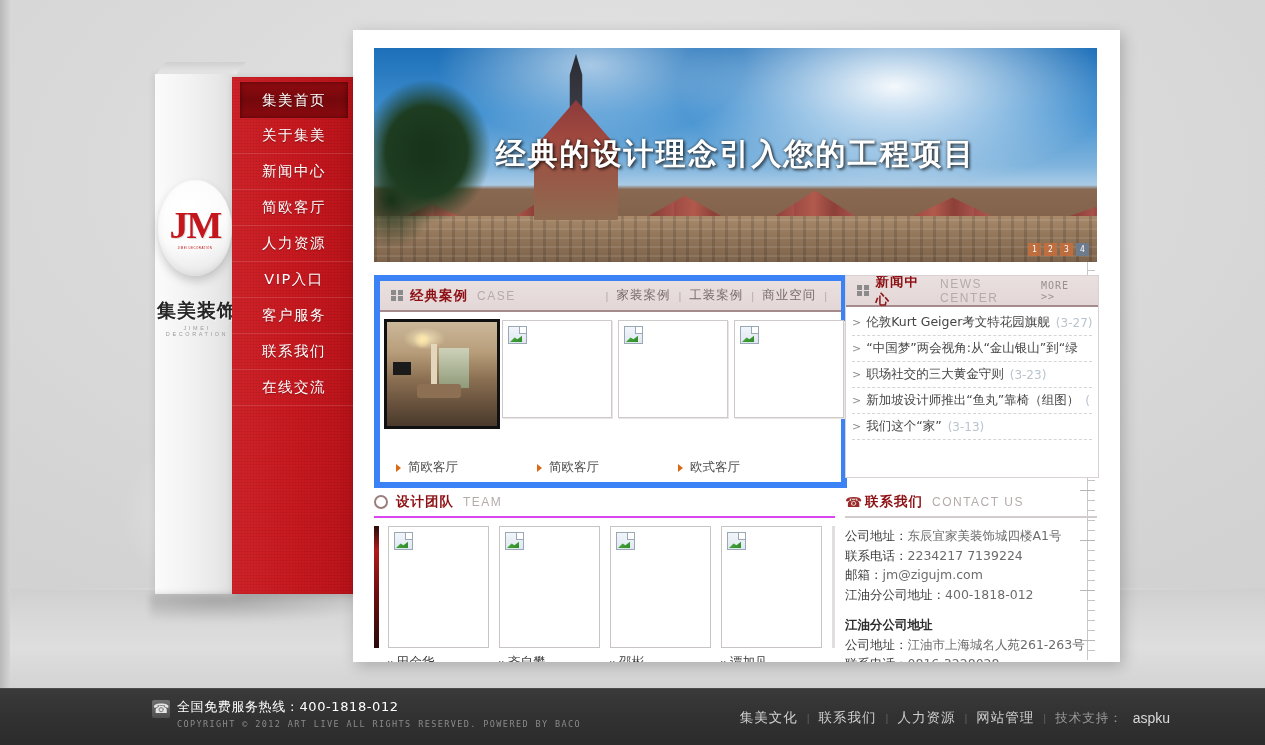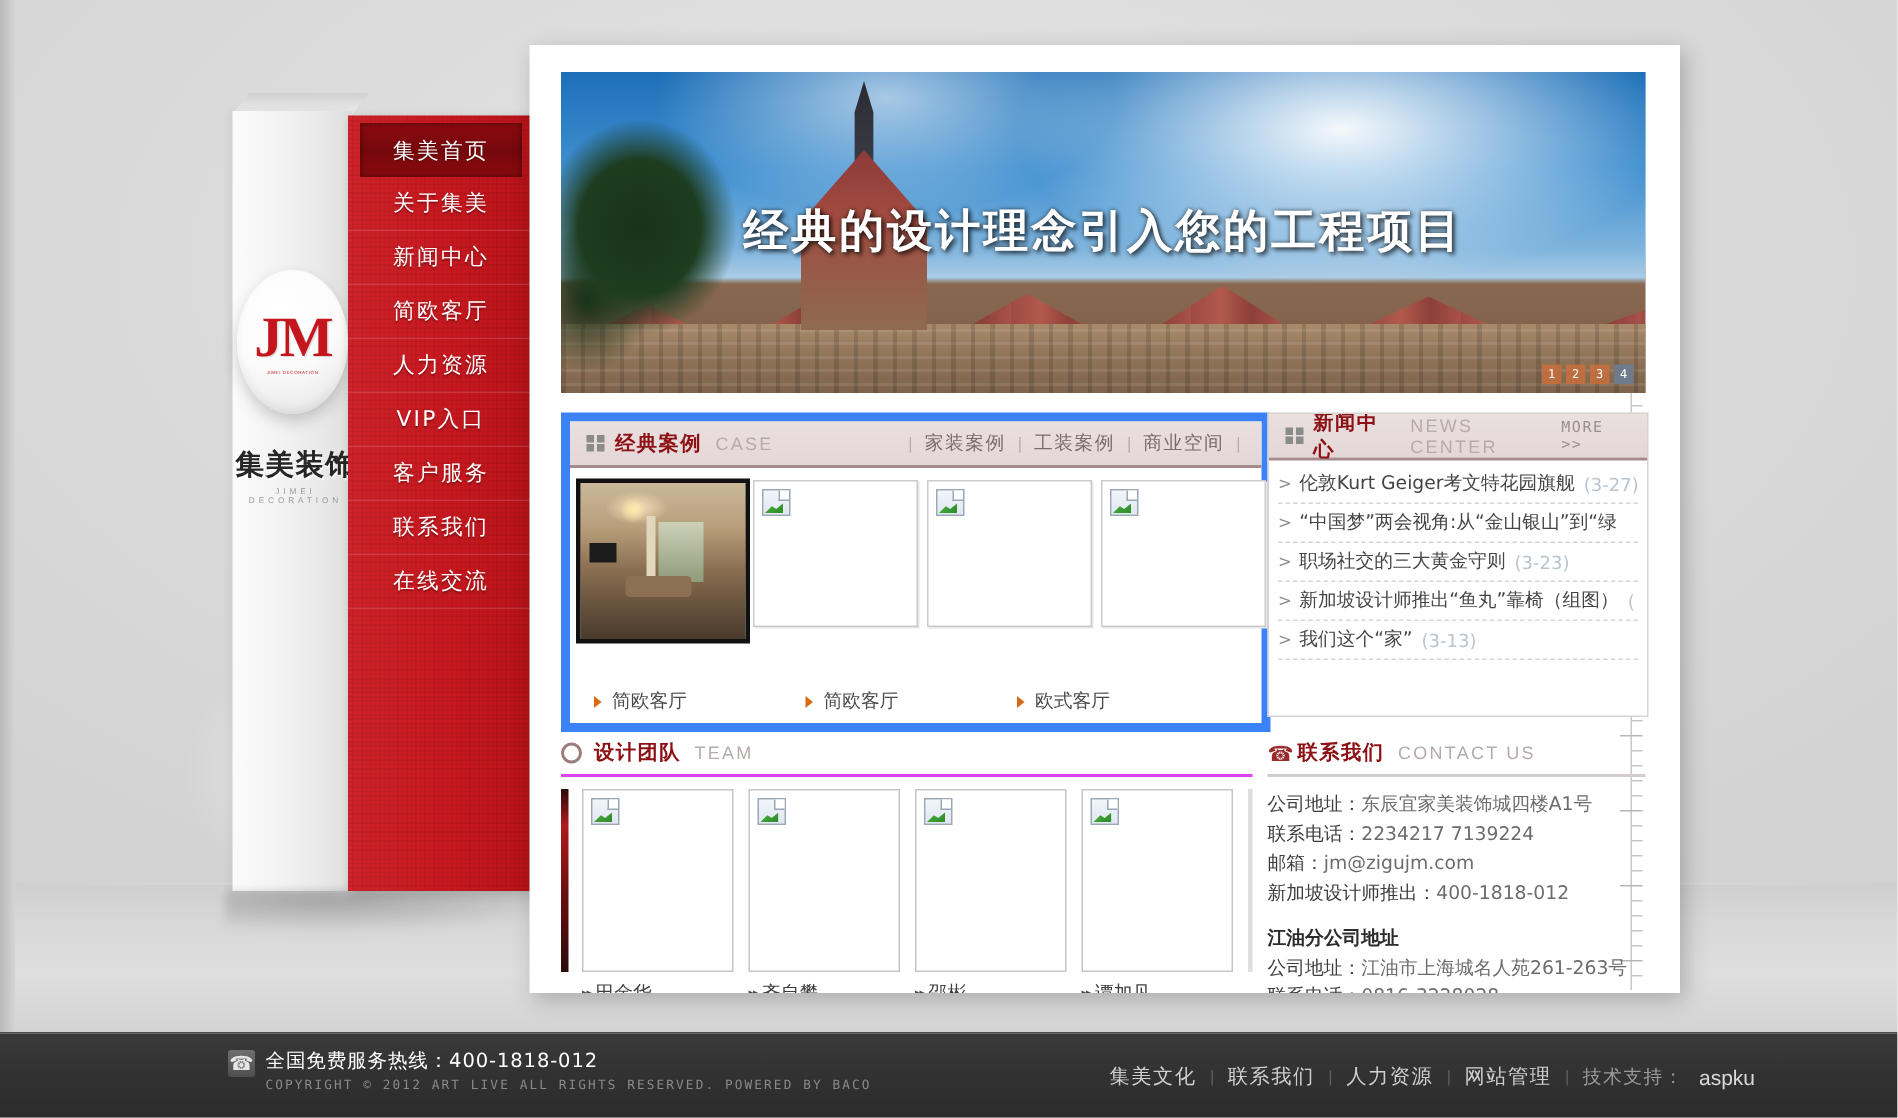--- a/index.html
+++ b/index.html
@@ -568,21 +568,21 @@
       <div class="contact-box">
         <div class="contact-head">
           <span class="phone-ico">☎</span>
           <span class="sec-cn">联系我们</span>
           <span class="sec-en">CONTACT US</span>
         </div>
         <div class="contact-body" id="contact-body">
             <div><span>公司地址：</span><span class="v">东辰宜家美装饰城四楼A1号</span></div>
             <div><span>联系电话：</span><span class="v">2234217  7139224</span></div>
             <div><span>邮箱：</span><span class="v">jm@zigujm.com</span></div>
-            <div><span>新加坡设计师推出：</span><span class="v">400-1818-012</span></div>
+            <div><span>江油分公司地址：</span><span class="v">400-1818-012</span></div>
             <b>江油分公司地址</b>
             <div><span>公司地址：</span><span class="v">江油市上海城名人苑261-263号</span></div>
             <div><span>联系电话：</span><span class="v">0816-3228028</span></div>
           </div>
       </div>
 
     </div>
   </div>
 
   <div class="footer">

